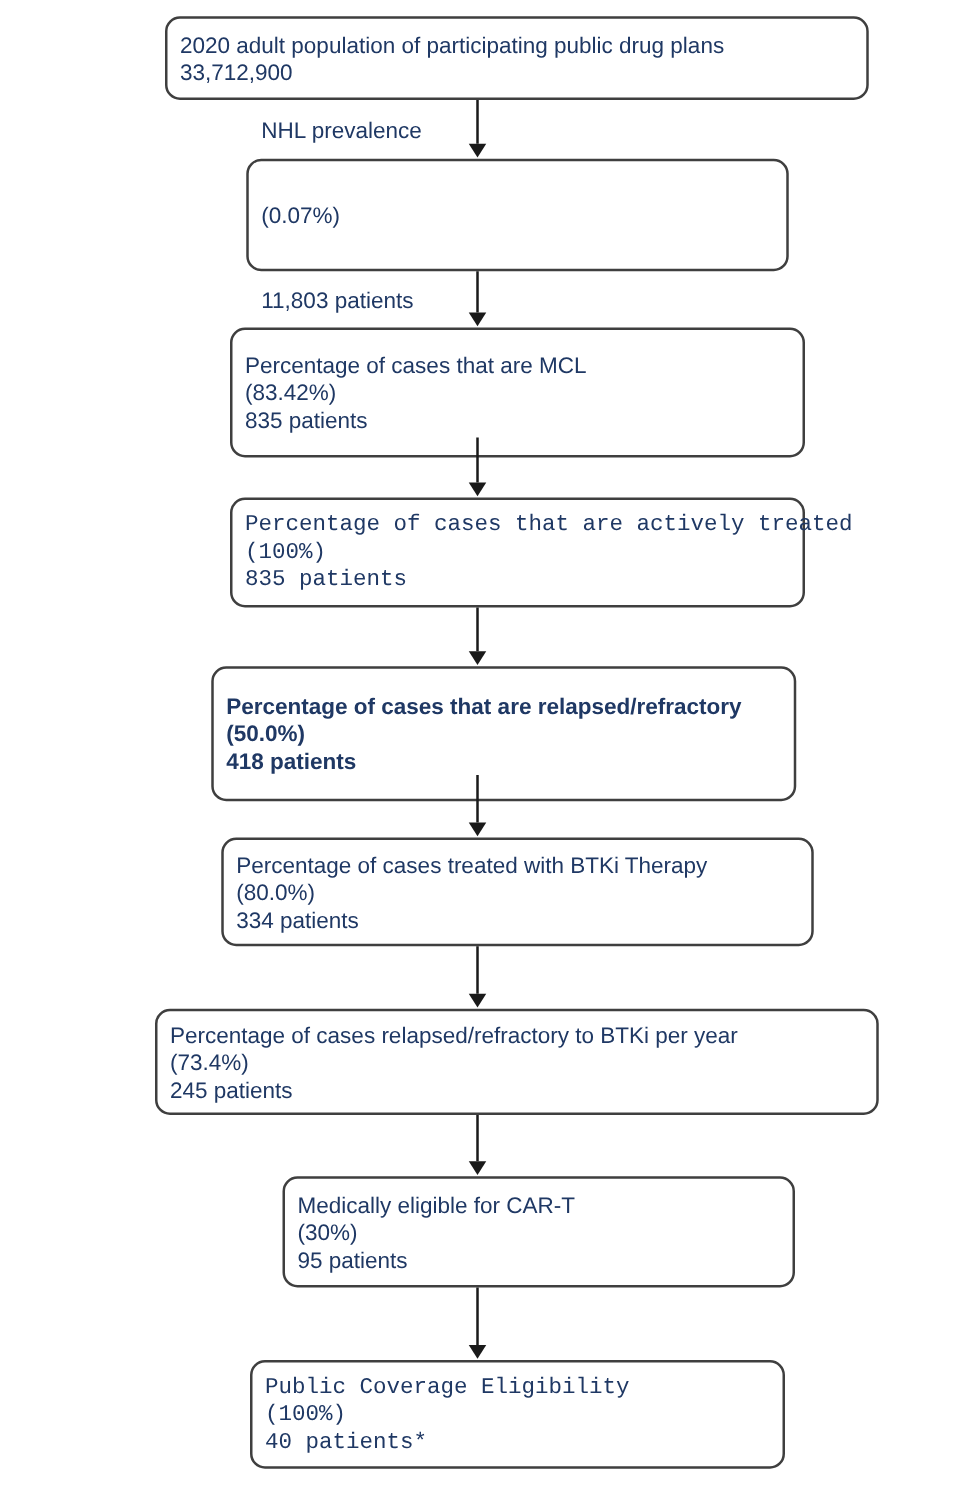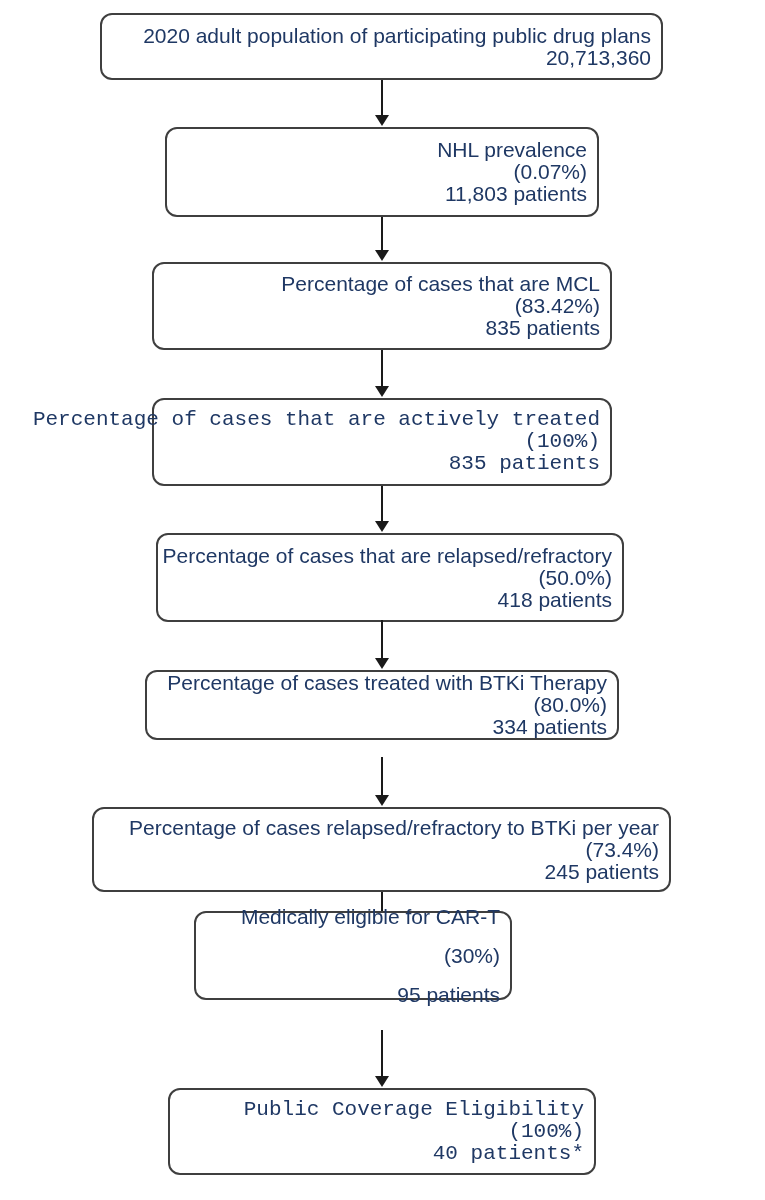--- a/index.html
+++ b/index.html
@@ -20,39 +20,40 @@
     overflow: hidden;
   }
   .node {
     position: absolute;
     box-sizing: border-box;
     border: 2px solid var(--border, #3f3f3f);
     border-radius: 12px;
     background: #ffffff;
     display: flex;
     flex-direction: column;
-    align-items: flex-end;
+    align-items: flex-start;
     justify-content: center;
     text-align: center;
     color: var(--text, #1f3864);
-    font-size: 21px;
+    font-size: 18px;
     line-height: 22px;
     padding: 4px 10px;
+    margin-left: 32px;
   }
   .node .line { display: block; white-space: nowrap; }
 
   
   .n1 { left: 100px; top: 13px;   width: 563px; height: 67px; }
-  .n2 { left: 165px; top: 127px;  width: 434px; height: 90px; }
-  .n3 { left: 152px; top: 262px;  width: 460px; height: 88px; }
+  .n2 { left: 165px; top: 127px;  width: 434px; height: 90px; gap: 46px; }
+  .n3 { left: 152px; top: 262px;  width: 460px; height: 104px; }
   .n4 { left: 152px; top: 398px;  width: 460px; height: 88px; font-family: Liberation Mono, monospace; }
-  .n5 { left: 156px; top: 533px;  width: 468px; height: 89px; }
-  .n6 { left: 145px; top: 670px;  width: 474px; height: 70px; }
+  .n5 { left: 137px; top: 533px;  width: 468px; height: 108px; font-weight: bold; }
+  .n6 { left: 145px; top: 670px;  width: 474px; height: 87px; }
   .n7 { left: 92px;  top: 807px;  width: 579px; height: 85px; }
-  .n8 { left: 194px; top: 911px;  width: 318px; height: 89px; gap: 17px; }
+  .n8 { left: 194px; top: 941px;  width: 410px; height: 89px; }
   .n9 { left: 168px; top: 1088px; width: 428px; height: 87px; font-family: Liberation Mono, monospace; }
 
   .arrow {
     position: absolute;
     left: 375px;
     width: 14px;
     display: flex;
     flex-direction: column;
     align-items: center;
   }
@@ -77,21 +78,21 @@
   .a7 { top: 892px;  height: 48px; }
   .a8 { top: 1030px; height: 57px; }
 </style>
 </head>
 <body style="--text: #1F3864; --border: #3F3F3F; --arrow: #1A1A1A; --background: #FFFFFF;">
 
 <div class="canvas">
 
   <div class="node n1">
     <span class="line">2020 adult population of participating public drug plans</span>
-    <span class="line">20,713,360</span>
+    <span class="line">33,712,900</span>
   </div>
 
   <div class="arrow a1">
     <span class="shaft"></span>
     <span class="head"></span>
   </div>
 
   <div class="node n2">
     <span class="line">NHL prevalence</span>
     <span class="line">(0.07%)</span>

